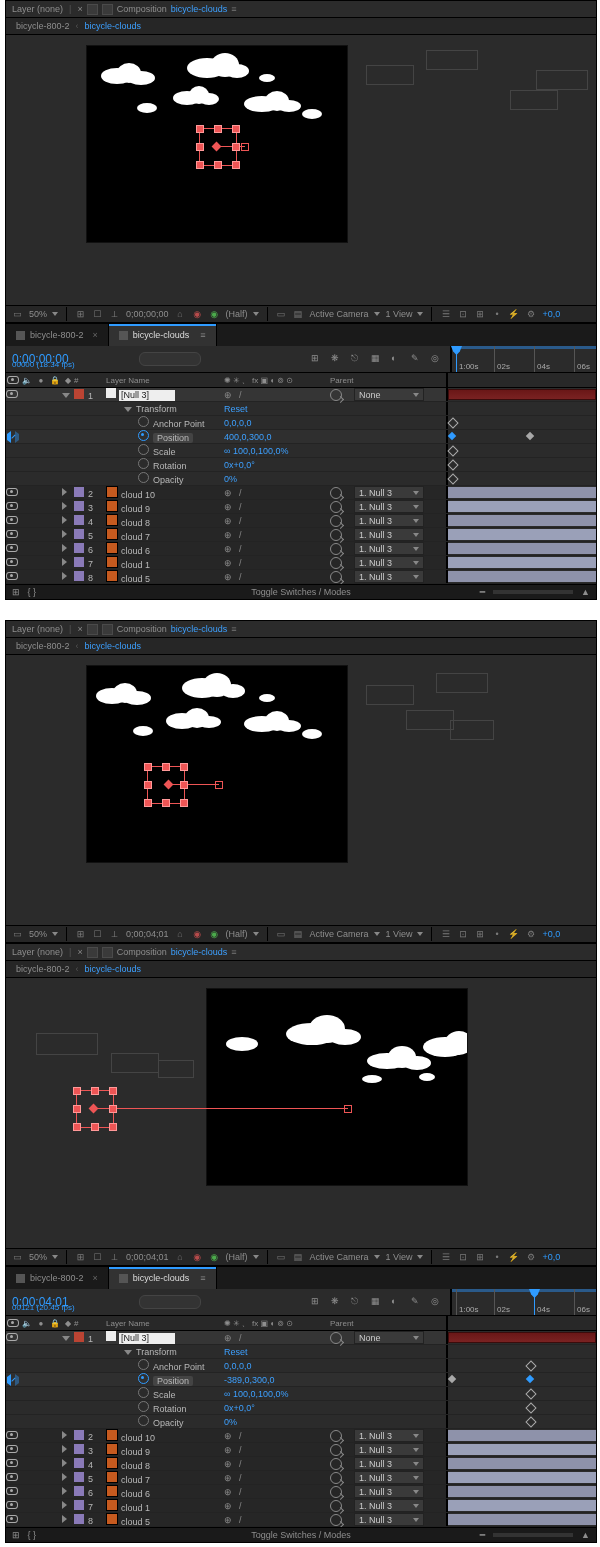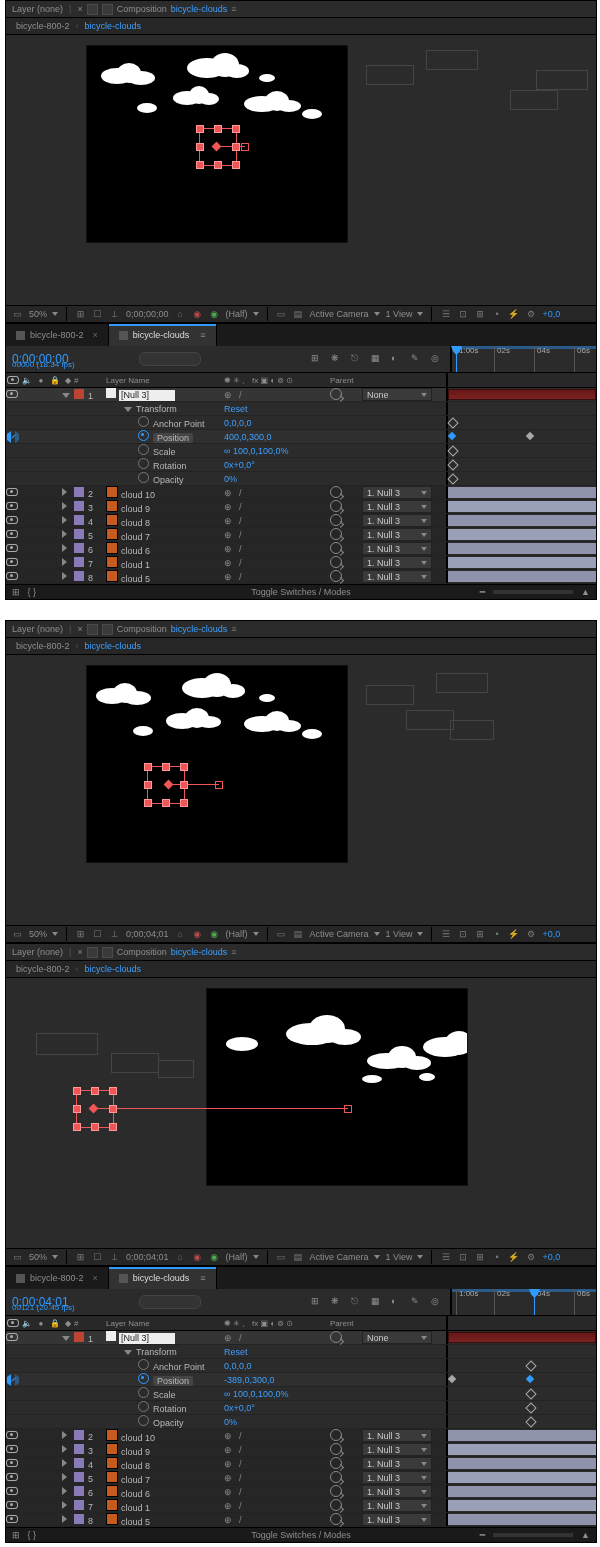--- a/index.html
+++ b/index.html
@@ -47,21 +47,21 @@
   .tlhead{height:26px;background:var(--panel2);display:flex;border-bottom:1px solid #000}
   .tlhead .left{flex:0 0 432px;display:flex;align-items:center;padding:0 6px;gap:10px;border-right:2px solid #000;position:relative}
   .tlhead .timecode{color:var(--blue);font-size:12px;line-height:12px}
   .tlhead .fps{position:absolute;left:6px;top:14px;color:var(--blue);font-size:8px}
   .tlhead .search{width:60px;height:12px;background:#333;border:1px solid #444;border-radius:6px;margin-left:60px}
   .tlhead .tools{margin-left:auto;display:flex;gap:7px;align-items:center}
   .tlhead .tools .ti{width:13px;height:13px;opacity:.7}
   .tlhead .right{flex:1;position:relative;background:var(--panel2)}
   .ruler{position:relative;height:100%;}
   .ruler .tick{position:absolute;top:0;bottom:0;width:1px;background:#555;font-size:8px;color:#aaa}
-  .ruler .tick span{position:absolute;top:0;left:3px}
+  .ruler .tick span{position:absolute;top:16px;left:3px}
   .ruler .play{position:absolute;top:0;bottom:0;width:7px;margin-left:-3px;}
   .ruler .play .head{width:11px;height:9px;background:var(--blue);position:absolute;top:0;left:-2px;clip-path:polygon(0 0,100% 0,80% 60%,50% 100%,20% 60%)}
   .ruler .play .line{position:absolute;top:8px;bottom:0;left:3px;width:1px;background:var(--blue)}
   .colshdr{height:14px;background:#282828;display:flex;font-size:8px;color:var(--textDim);border-bottom:1px solid #000}
   .colshdr div{display:flex;align-items:center}
   .c-eye{width:14px;justify-content:center}.c-spkr{width:14px;justify-content:center}.c-solo{width:14px;justify-content:center}.c-lock{width:14px;justify-content:center}
   .c-tw{width:12px;justify-content:center}.c-idx{width:28px}.c-name{width:118px;padding-left:4px}
   .c-sw{width:102px}.c-par{width:116px;padding-left:4px}
   .c-tl{flex:1;border-left:2px solid #000}
   .row{height:13px;display:flex;align-items:center;font-size:9px;border-bottom:1px solid #232323}
@@ -75,21 +75,21 @@
   .row .layerIco{width:10px;height:10px;display:inline-block;background:#c65a1f;margin-right:3px;border:1px solid #000}
   .link{color:var(--linkBlue)}
   .stopwatch{width:9px;height:9px;display:inline-block;border:1px solid #777;border-radius:50%;position:relative;margin-right:4px}
   .stopwatch.on{border-color:var(--blue)}
   .stopwatch.on::after{content:"";position:absolute;width:3px;height:3px;background:var(--blue);border-radius:50%;left:2px;top:2px}
   .kfnav{display:flex;gap:2px;align-items:center}
   .kfnav .n{width:6px;height:6px;}
   .kfnav .l{border-right:4px solid var(--blue);border-top:3px solid transparent;border-bottom:3px solid transparent}
   .kfnav .d{width:5px;height:5px;background:var(--blue);transform:rotate(45deg)}
   .kfnav .r{border-left:4px solid var(--blue);border-top:3px solid transparent;border-bottom:3px solid transparent}
-  .parentpick{display:flex;align-items:flex-start;gap:20px;color:var(--textDim)}
+  .parentpick{display:flex;align-items:center;gap:12px;color:var(--textDim)}
   .pickwhip{width:10px;height:10px;border:1px solid #888;border-radius:50%;position:relative}
   .pickwhip::after{content:"";position:absolute;width:4px;height:4px;border:1px solid #888;border-left:none;border-top:none;right:-2px;bottom:-2px;transform:rotate(-45deg)}
   .ddsm{display:inline-flex;align-items:center;gap:3px;background:#3a3a3a;border:1px solid #222;height:11px;padding:0 4px;color:#ccc;min-width:60px;font-size:9px}
   .ddsm::after{content:"";border-left:3px solid transparent;border-right:3px solid transparent;border-top:4px solid #888;margin-left:auto}
   .tbar{position:absolute;left:0;right:0;top:0;bottom:0}
   .tbar .seg{position:absolute;top:1px;bottom:1px;background:var(--rowSel);}
   .tbar .segRed{background:linear-gradient(#6a1717,#7a2222);border:1px solid #3a0c0c}
   .tbar .kf{position:absolute;width:6px;height:6px;background:#a8a8a8;transform:rotate(45deg);top:3px;margin-left:-3px}
   .tbar .kf.blue{background:var(--blue)}
   .tbar .kf.inv{background:transparent;border:1px solid #aaa}

